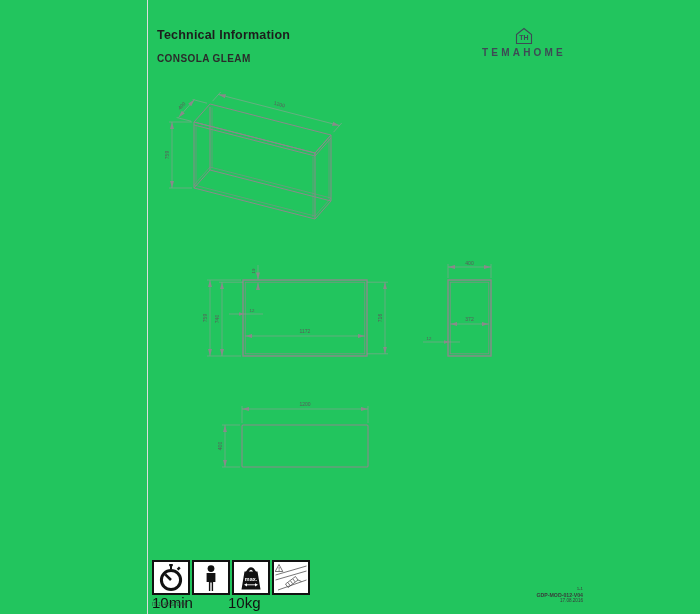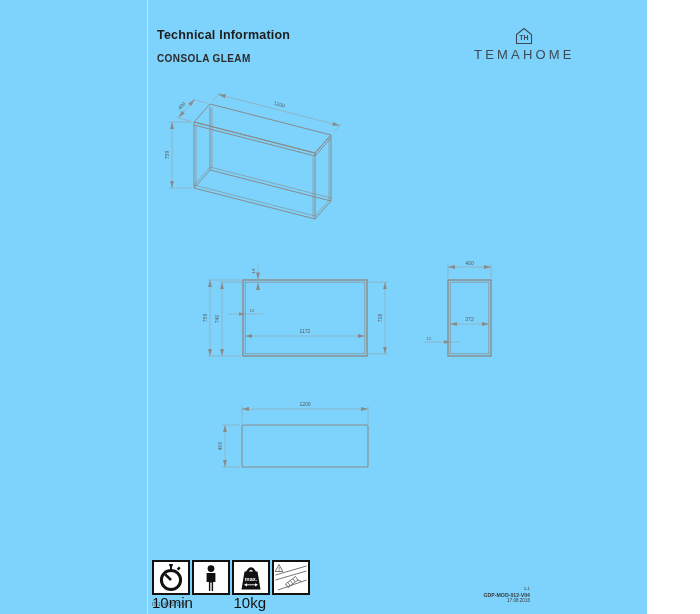--- a/index.html
+++ b/index.html
@@ -1,24 +1,24 @@
 <!DOCTYPE html>
 <html><head>
 <meta charset="utf-8">
 <style>
   html,body{margin:0;padding:0;background:#fff;}
-  #page{position:relative;width:647px;height:614px;background:#7dd3fc;overflow:hidden;
+  #page{position:relative;width:700px;height:614px;background:#22c55e;overflow:hidden;
         font-family:"Liberation Sans", sans-serif;}
   .abs{position:absolute;}
   .vrule{position:absolute;left:147px;top:0;width:1px;height:614px;background:#dcdcdc;}
   .title{position:absolute;left:157px;top:28px;font-size:12.5px;font-weight:bold;color:#1d1d1d;letter-spacing:.2px;}
   .product{position:absolute;left:157px;top:53px;font-size:10px;font-weight:bold;color:#2b2b2b;letter-spacing:.4px;}
   .logo{position:absolute;left:474px;top:27px;width:100px;text-align:center;color:#3e4a55;}
   .logo .house{display:block;margin:0 auto 2px auto;}
-  .logo .bname{font-size:13px;letter-spacing:3.2px;font-weight:400;color:#3e4a55;}
+  .logo .bname{font-size:10px;letter-spacing:3.2px;font-weight:700;color:#3e4a55;}
   svg text{font-family:"Liberation Sans", sans-serif;}
   .dt{fill:#5a5a5a;font-size:5px;}
   .dts{fill:#5a5a5a;font-size:4.3px;}
   .iconrow{position:absolute;left:152px;top:560px;display:flex;gap:2px;}
   .ibox{width:34px;height:31px;border:2px solid #111;background:#fff;display:flex;align-items:center;justify-content:center;}
   .ilabel{position:absolute;font-size:15px;color:#111;top:594px;}
   .codeL{position:absolute;left:152px;top:602px;font-size:4.6px;color:#3a3a3a;letter-spacing:.2px;}
   .codeR{position:absolute;right:117px;top:586px;text-align:right;color:#3a3a3a;line-height:6px;}
   .codeR .pg{font-size:4.4px;}
   .codeR .cd{font-size:5.2px;font-weight:bold;}
@@ -194,21 +194,21 @@
           <line x1="15.5" y1="17.8" x2="17.5" y2="20.6"></line>
           <line x1="18" y1="16" x2="20" y2="18.8"></line>
           <line x1="23" y1="17" x2="26.5" y2="18.5"></line>
           <polygon points="4,1.5 7.8,8.5 0.2,8.5"></polygon>
         </g>
         <text x="4" y="7.9" text-anchor="middle" font-size="5" font-weight="bold" fill="#3c3c3c">!</text>
       </svg>
     </div>
   </div>
   <div class="ilabel" style="left:152px;width:38px;text-align:center;">10min</div>
-  <div class="ilabel" style="left:228px;width:38px;text-align:right;">10kg</div>
+  <div class="ilabel" style="left:228px;width:38px;text-align:left;">10kg</div>
 
   <div class="codeL">IT-1642-STD/00</div>
   <div class="codeR">
     <div class="pg">1-1</div>
     <div class="cd">GDP-MOD-012-V04</div>
     <div class="dtt">17.08.2016</div>
   </div>
 
 </div>
 

